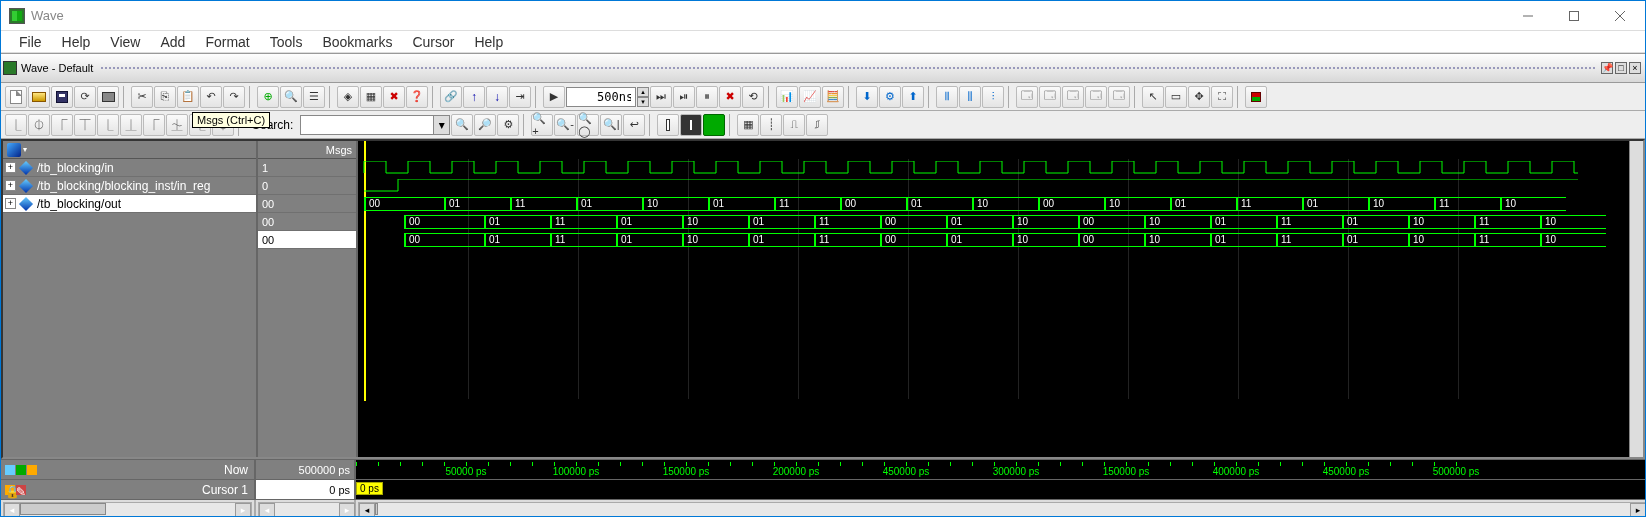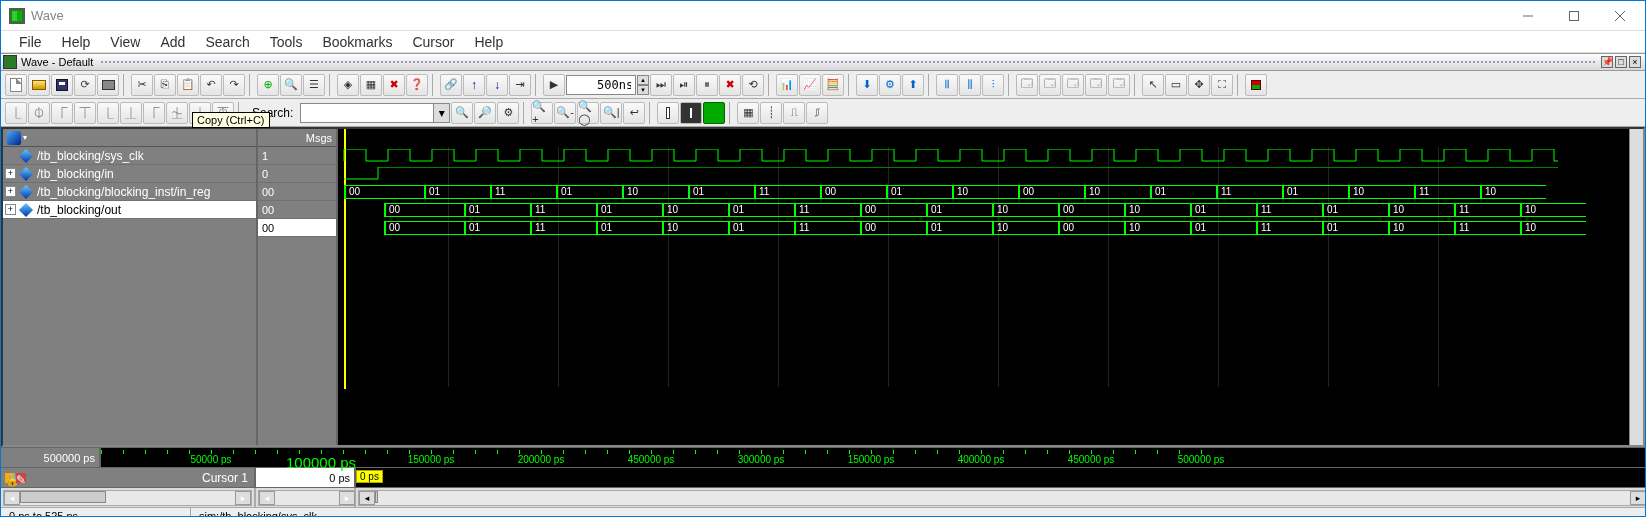--- a/index.html
+++ b/index.html
@@ -12,21 +12,21 @@
 .titlebar .title { color:#888; flex:1; font-size:13px; }
 .winbtns { display:flex; }
 .winbtn { width:46px; height:30px; display:flex; align-items:center; justify-content:center; color:#666; }
 .winbtn svg { width:10px; height:10px; }
 
 
 .menubar { height:22px; background:#fff; display:flex; align-items:center; padding:0 8px; gap:0; border-bottom:1px solid #ddd; }
 .menubar span { padding:2px 10px; color:#333; font-size:14px; }
 
 
-.subtitle { height:18px; background:linear-gradient(#fefefe,#d8d8d8); border-top:1px solid #999; border-bottom:1px solid #999; display:flex; align-items:center; position:relative; }
+.subtitle { height:30px; background:linear-gradient(#fefefe,#d8d8d8); border-top:1px solid #999; border-bottom:1px solid #999; display:flex; align-items:center; position:relative; }
 .subtitle .smallicon { width:14px; height:14px; margin-left:2px; background:#2a7a2a; border:1px solid #333; }
 .subtitle .lbl { font-size:11px; padding:0 4px; }
 .subtitle .dashline { flex:1; height:2px; background:repeating-linear-gradient(90deg,#99b 0 2px,transparent 2px 4px); margin:0 4px; }
 .subtitle .rt { display:flex; gap:2px; padding-right:4px; }
 .subtitle .rt div { width:12px; height:12px; border:1px solid #666; background:#ddd; font-size:9px; line-height:10px; text-align:center; }
 
 
 .toolbar { height:28px; background:#eee; border-bottom:1px solid #aaa; display:flex; align-items:center; padding:0 4px; gap:1px; }
 .tbtn { width:22px; height:22px; border:1px solid #bbb; background:linear-gradient(#fafafa,#e4e4e4); display:flex; align-items:center; justify-content:center; border-radius:2px; font-size:11px; color:#333; }
 .tsep { width:4px; height:22px; border-left:1px solid #aaa; margin:0 3px; }
@@ -44,21 +44,21 @@
 .sigcol { width:255px; background:#808080; display:flex; flex-direction:column; border-right:2px solid #666; }
 .sighdr { height:18px; background:#808080; display:flex; align-items:center; padding:0 4px; border-bottom:1px solid #555; }
 .sighdr .gem { width:14px; height:14px; background:linear-gradient(135deg,#4af,#028); border-radius:2px; }
 .sighdr .dd { font-size:8px; color:#fff; margin-left:2px; }
 .sigrow { height:18px; display:flex; align-items:center; padding:0 2px 0 18px; color:#fff; font-size:11px; border-bottom:1px solid #707070; position:relative; }
 .sigrow.sel { background:#fff; color:#000; }
 .sigrow .exp { position:absolute; left:2px; width:11px; height:11px; background:#fff; border:1px solid #888; color:#000; font-size:9px; line-height:9px; text-align:center; }
 .sigrow .gem { width:10px; height:10px; background:linear-gradient(135deg,#6cf,#03a); transform:rotate(45deg); margin-right:6px; flex-shrink:0; }
 .sigspacer { flex:1; }
 
-.valcol { width:80px; background:#808080; border-right:2px solid #666; display:flex; flex-direction:column; }
+.valcol { width:100px; background:#808080; border-right:2px solid #666; display:flex; flex-direction:column; }
 .valhdr { height:18px; background:#808080; color:#fff; text-align:right; padding:0 4px; font-size:11px; line-height:18px; border-bottom:1px solid #555; }
 .valrow { height:18px; color:#fff; font-size:11px; padding:0 4px; border-bottom:1px solid #707070; line-height:18px; }
 .valrow.sel { background:#fff; color:#000; }
 
 .wavecol { flex:1; background:#000; position:relative; overflow:hidden; }
 .cursorline { position:absolute; left:6px; top:0; width:2px; height:260px; background:#ff0; }
 .cursorlbl { position:absolute; left:0; top:278px; background:#ff0; color:#000; font-size:10px; padding:0 3px; border:1px solid #aa0; }
 .gridline { position:absolute; top:18px; width:1px; height:240px; background:#222; }
 .tick { position:absolute; width:1px; height:4px; background:#0f0; }
 
@@ -126,21 +126,21 @@
         </svg>
       </div>
   </div>
 </div>
 
 <div class="menubar" id="menubar">
     <span>File</span>
     <span>Help</span>
     <span>View</span>
     <span>Add</span>
-    <span>Search</span>
+    <span>Format</span>
     <span>Tools</span>
     <span>Bookmarks</span>
     <span>Cursor</span>
     <span>Help</span>
   </div>
 
 <div class="subtitle">
   <div class="smallicon"></div>
   <span class="lbl">Wave - Default</span>
   <div class="dashline"></div>
@@ -264,33 +264,29 @@
       <div class="ico-cursor1"></div>
     </div>
   <div class="tbtn" style="background:#0a0;border-color:#060"></div>
   <div class="tsep"></div>
   <div class="tbtn">▦</div>
   <div class="tbtn">┊</div>
   <div class="tbtn">⎍</div>
   <div class="tbtn">⎎</div>
 </div>
 
-<div class="tooltip">Copy (Ctrl+C)</div>
+<div class="tooltip">Msgs (Ctrl+C)</div>
 
 <div class="wavearea">
   <div class="sigcol">
     <div class="sighdr">
       <div class="gem"></div>
       <span class="dd">▾</span>
     </div>
     <div id="sigrows">
-        <div class="sigrow">
-          <div class="gem"></div>
-          <span>/tb_blocking/sys_clk</span>
-        </div>
         <div class="sigrow">
           <div class="exp">+</div>
           <div class="gem"></div>
           <span>/tb_blocking/in</span>
         </div>
         <div class="sigrow">
           <div class="exp">+</div>
           <div class="gem"></div>
           <span>/tb_blocking/blocking_inst/in_reg</span>
         </div>
@@ -392,20 +388,28 @@
         <div class="busseg" style="left: 984px; width: 66px;">01</div>
         <div class="busseg" style="left: 1050px; width: 66px;">10</div>
         <div class="busseg" style="left: 1116px; width: 66px;">11</div>
         <div class="busseg" style="left: 1182px; width: 66px;">10</div>
       </div>
     </div>
   <div class="rescroll"></div>
 </div>
 
 <div class="footrow">
+  <div class="l">
+    <div class="licon">
+        <div style="background:#6cf"></div>
+        <div style="background:#0a0"></div>
+        <div style="background:#fa0"></div>
+      </div>
+    <span>Now</span>
+  </div>
   <div class="m">500000 ps</div>
   <div class="r" id="timeaxis">
       <div class="tick" style="position: absolute; top: 2px; width: 1px; height: 4px; background: rgb(0, 255, 0); left: 0px;"></div>
       <div class="tick" style="position: absolute; top: 2px; width: 1px; height: 4px; background: rgb(0, 255, 0); left: 22px;"></div>
       <div class="tick" style="position: absolute; top: 2px; width: 1px; height: 4px; background: rgb(0, 255, 0); left: 44px;"></div>
       <div class="tick" style="position: absolute; top: 2px; width: 1px; height: 4px; background: rgb(0, 255, 0); left: 66px;"></div>
       <div class="tick" style="position: absolute; top: 2px; width: 1px; height: 4px; background: rgb(0, 255, 0); left: 88px;"></div>
       <div class="tick" style="position: absolute; top: 2px; width: 1px; height: 4px; background: rgb(0, 255, 0); left: 110px;"></div>
       <div class="tick" style="position: absolute; top: 2px; width: 1px; height: 4px; background: rgb(0, 255, 0); left: 132px;"></div>
       <div class="tick" style="position: absolute; top: 2px; width: 1px; height: 4px; background: rgb(0, 255, 0); left: 154px;"></div>
@@ -446,21 +450,21 @@
       <div class="tick" style="position: absolute; top: 2px; width: 1px; height: 4px; background: rgb(0, 255, 0); left: 924px;"></div>
       <div class="tick" style="position: absolute; top: 2px; width: 1px; height: 4px; background: rgb(0, 255, 0); left: 946px;"></div>
       <div class="tick" style="position: absolute; top: 2px; width: 1px; height: 4px; background: rgb(0, 255, 0); left: 968px;"></div>
       <div class="tick" style="position: absolute; top: 2px; width: 1px; height: 4px; background: rgb(0, 255, 0); left: 990px;"></div>
       <div class="tick" style="position: absolute; top: 2px; width: 1px; height: 4px; background: rgb(0, 255, 0); left: 1012px;"></div>
       <div class="tick" style="position: absolute; top: 2px; width: 1px; height: 4px; background: rgb(0, 255, 0); left: 1034px;"></div>
       <div class="tick" style="position: absolute; top: 2px; width: 1px; height: 4px; background: rgb(0, 255, 0); left: 1056px;"></div>
       <div class="tick" style="position: absolute; top: 2px; width: 1px; height: 4px; background: rgb(0, 255, 0); left: 1078px;"></div>
       <div class="tick" style="position: absolute; top: 2px; width: 1px; height: 4px; background: rgb(0, 255, 0); left: 1100px;"></div>
       <div style="position: absolute; color: rgb(0, 255, 0); font-size: 10px; top: 6px; left: 110px; transform: translateX(-50%);">50000 ps</div>
-      <div style="position: absolute; color: rgb(0, 255, 0); font-size: 15px; top: 6px; left: 220px; transform: translateX(-50%);">100000 ps</div>
+      <div style="position: absolute; color: rgb(0, 255, 0); font-size: 10px; top: 6px; left: 220px; transform: translateX(-50%);">100000 ps</div>
       <div style="position: absolute; color: rgb(0, 255, 0); font-size: 10px; top: 6px; left: 330px; transform: translateX(-50%);">150000 ps</div>
       <div style="position: absolute; color: rgb(0, 255, 0); font-size: 10px; top: 6px; left: 440px; transform: translateX(-50%);">200000 ps</div>
       <div style="position: absolute; color: rgb(0, 255, 0); font-size: 10px; top: 6px; left: 550px; transform: translateX(-50%);">450000 ps</div>
       <div style="position: absolute; color: rgb(0, 255, 0); font-size: 10px; top: 6px; left: 660px; transform: translateX(-50%);">300000 ps</div>
       <div style="position: absolute; color: rgb(0, 255, 0); font-size: 10px; top: 6px; left: 770px; transform: translateX(-50%);">150000 ps</div>
       <div style="position: absolute; color: rgb(0, 255, 0); font-size: 10px; top: 6px; left: 880px; transform: translateX(-50%);">400000 ps</div>
       <div style="position: absolute; color: rgb(0, 255, 0); font-size: 10px; top: 6px; left: 990px; transform: translateX(-50%);">450000 ps</div>
       <div style="position: absolute; color: rgb(0, 255, 0); font-size: 10px; top: 6px; left: 1100px; transform: translateX(-50%);">500000 ps</div>
     </div>
 </div>

